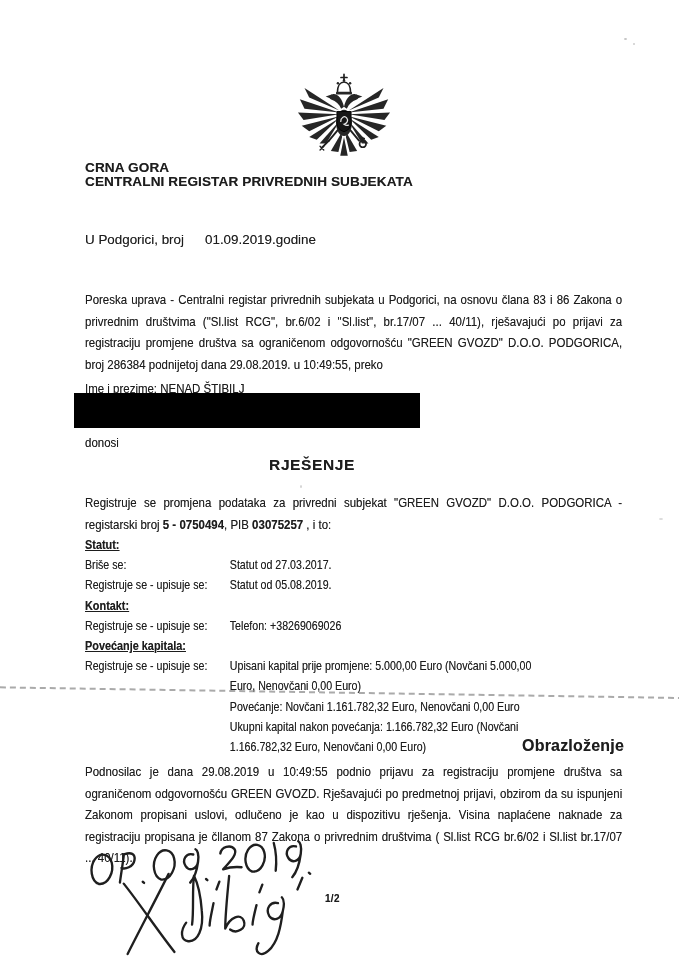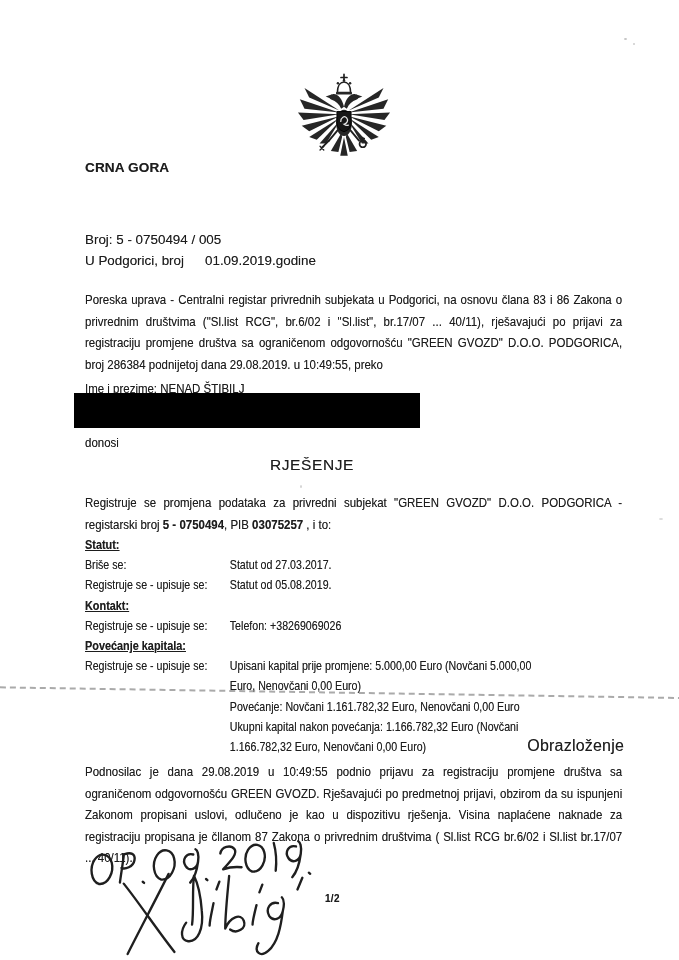--- a/index.html
+++ b/index.html
@@ -16,21 +16,21 @@
 
   .org-line { font-weight:bold; font-size:13.6px; line-height:14.4px; letter-spacing:.1px; }
   .meta { font-size:13.4px; line-height:21px; }
   .gap { display:inline-block; width:21px; }
 
   .para { font-size:13.5px; line-height:21.6px; text-align:justify; }
   .plain { font-size:13.5px; line-height:20px; }
 
   .redaction { background:#000000; }
 
-  .center-head { width:624px; text-align:center; font-weight:normal; }
+  .center-head { width:624px; text-align:center; font-weight:bold; }
   .h-rjesenje { font-size:15.5px; letter-spacing:.6px; }
   .h-obraz { font-size:16px; letter-spacing:.2px; }
 
   .sec-title { font-weight:bold; text-decoration:underline; font-size:13.6px; line-height:20.2px; }
   .row { display:grid; grid-template-columns:181px 1fr; font-size:13.3px; line-height:20.2px; }
   .row .val { white-space:pre-line; }
 
   .fold-line {
     left:-20px; top:686px; width:724px; height:0;
     border-top:2.2px dashed rgba(100,100,100,.55);
@@ -96,24 +96,24 @@
         <path d="M70,71.5 v-3 M68.3,69.6 h3.4" class="ink" stroke-width="1.4"></path>
 
         <path d="M42.5,41 h15 v12 q0,7 -7.5,9.5 q-7.5,-2.5 -7.5,-9.5 Z" fill="#161616" stroke="#000" stroke-width="1"></path>
         <path d="M46.5,52 c0,-5 4,-7 6.5,-4 c2,2.5 0,6 -3,6.5 c2,1.5 4,1.5 5,0.5" stroke="#e8e8e8" stroke-width="1.3" fill="none"></path>
       </g>
     </svg>
   </div>
 
   <div class="abs" style="left:85px; top:161px;">
     <div class="org-line">CRNA GORA</div>
+    <div class="org-line">CENTRALNI REGISTAR PRIVREDNIH SUBJEKATA</div>
   </div>
 
   <div class="abs meta" style="left:85px; top:229px;">
-    <div>Broj: 5 - 0750494 / 005</div>
     <div><span>U Podgorici, broj</span><span class="gap"></span><span>01.09.2019.godine</span></div>
   </div>
 
   <div class="abs para cond" style="left:85px; top:289px; width:632px;">Poreska uprava - Centralni registar privrednih subjekata u Podgorici, na osnovu člana 83 i 86 Zakona o privrednim društvima ("Sl.list RCG", br.6/02 i  "Sl.list", br.17/07 ... 40/11), rješavajući po prijavi za registraciju promjene društva sa ograničenom odgovornošću "GREEN GVOZD" D.O.O. PODGORICA, broj 286384 podnijetoj dana 29.08.2019. u 10:49:55, preko</div>
 
   <div class="abs plain cond" style="left:85px; top:379px; width:400px;">Ime i prezime: NENAD ŠTIBILJ</div>
 
   <div class="abs redaction" style="left:74px; top:393px; width:346px; height:35px;"></div>
 
   <div class="abs plain cond" style="left:85px; top:433px;">donosi</div>

